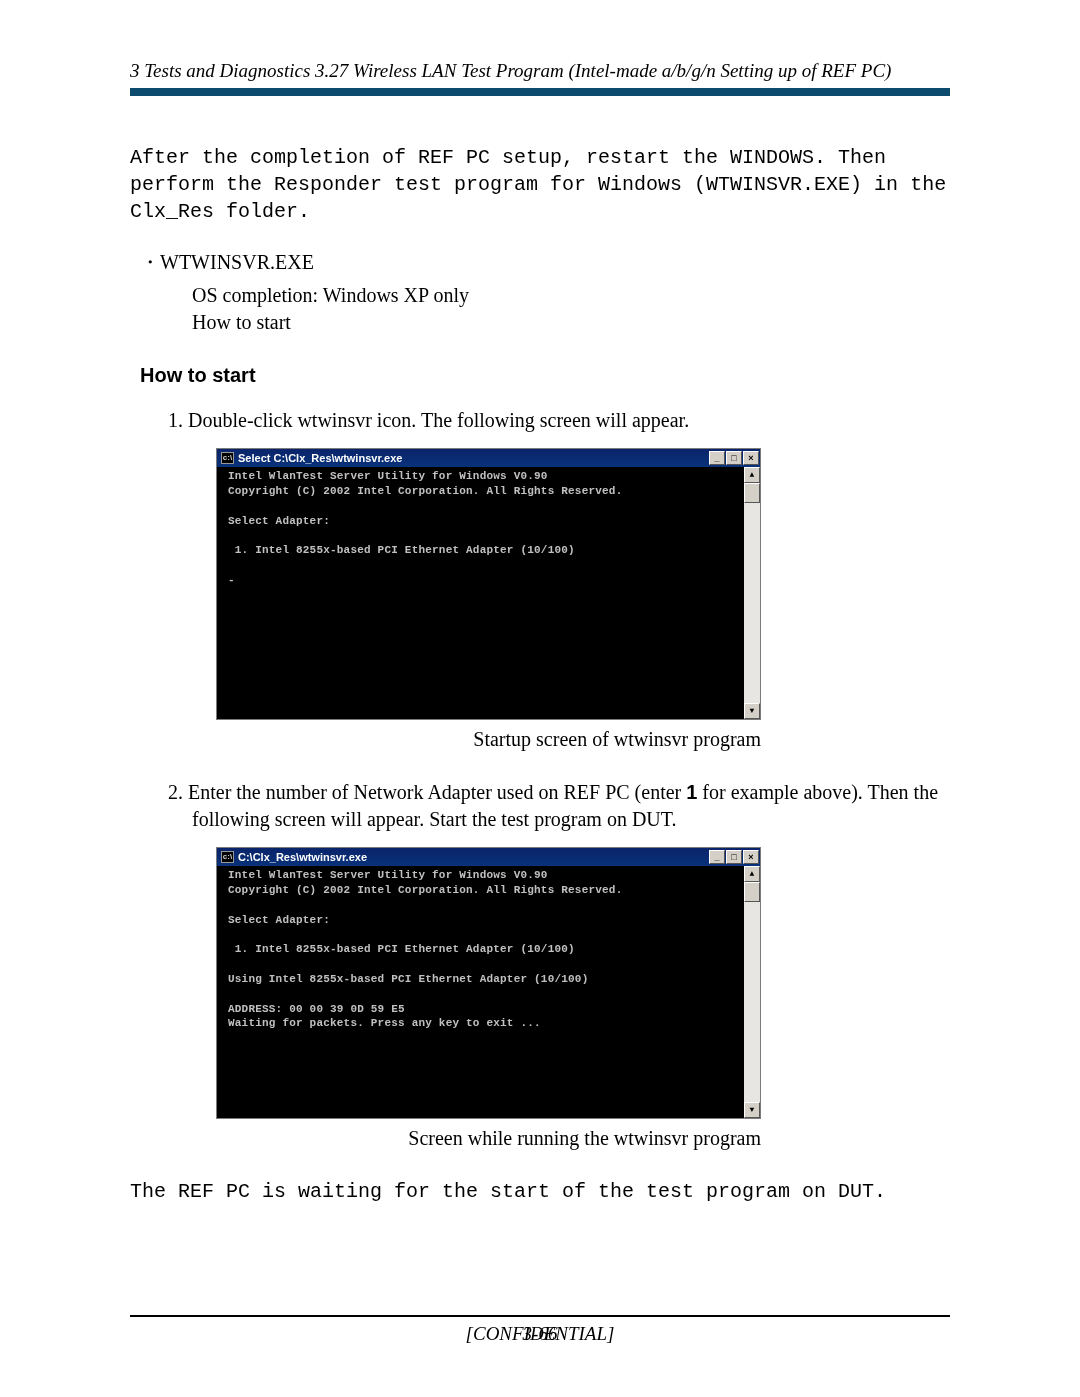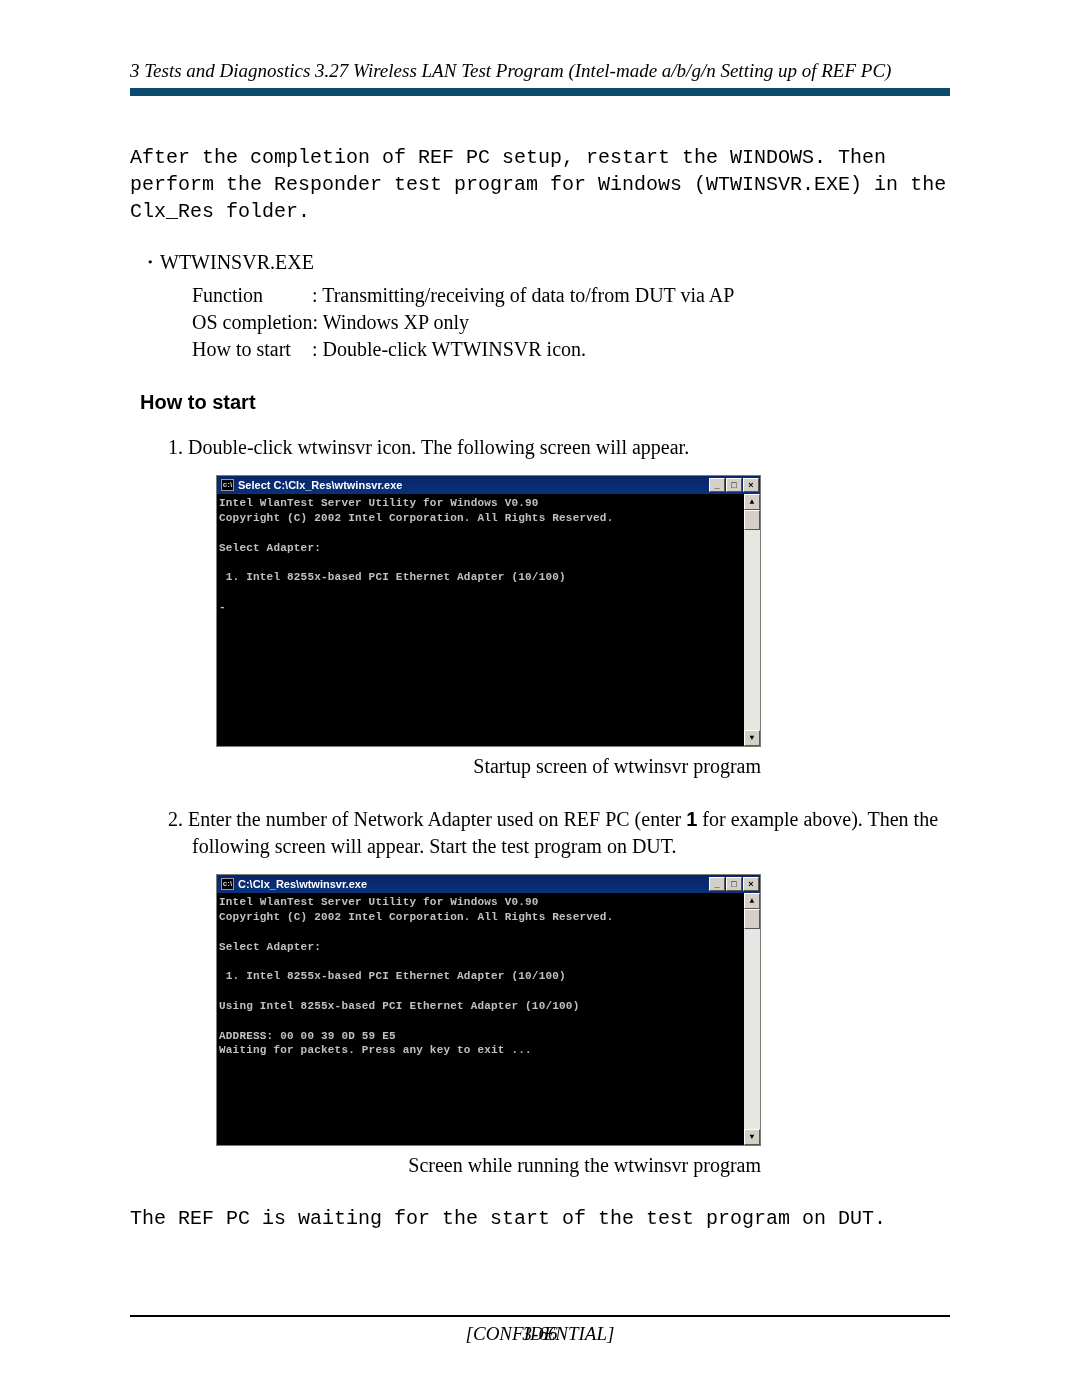--- a/index.html
+++ b/index.html
@@ -110,21 +110,21 @@
       display: flex;
       background: #000;
       height: 252px;
     }
     .term-body {
       flex: 1;
       color: #c0c0c0;
       font-size: 11px;
       line-height: 1.35;
       white-space: pre;
-      padding: 2px 2px;
+      padding: 2px 11px;
       font-weight: bold;
       letter-spacing: 0.2px;
       overflow: hidden;
     }
     .term-scrollbar {
       width: 16px;
       background: #d4d0c8;
       display: flex;
       flex-direction: column;
     }
@@ -183,30 +183,25 @@
 <body>
 
 <div class="header-line">3 Tests and Diagnostics   3.27 Wireless LAN Test Program (Intel-made a/b/g/n Setting up of REF PC)</div>
 
 <p class="body-text">After the completion of REF PC setup, restart the WINDOWS. Then perform the Responder test program for Windows (WTWINSVR.EXE) in the Clx_Res folder.</p>
 
 <p class="bullet-item">・WTWINSVR.EXE</p>
 
 <div class="def-block">
   <div class="def-row">
-    <span class="def-label">Function</span>
-    <span>: Transmitting/receiving of data to/from DUT via AP</span>
-  </div>
-  <div class="def-row">
     <span class="def-label">OS completion</span>
     <span>: Windows XP only</span>
   </div>
   <div class="def-row">
     <span class="def-label">How to start</span>
-    <span>: Double-click WTWINSVR icon.</span>
   </div>
 </div>
 
 <div class="section-head">How to start</div>
 
 <p class="step">1. Double-click wtwinsvr icon. The following screen will appear.</p>
 
 <div class="term-window">
   <div class="term-titlebar">
     <span class="title-icon">c:\</span>

